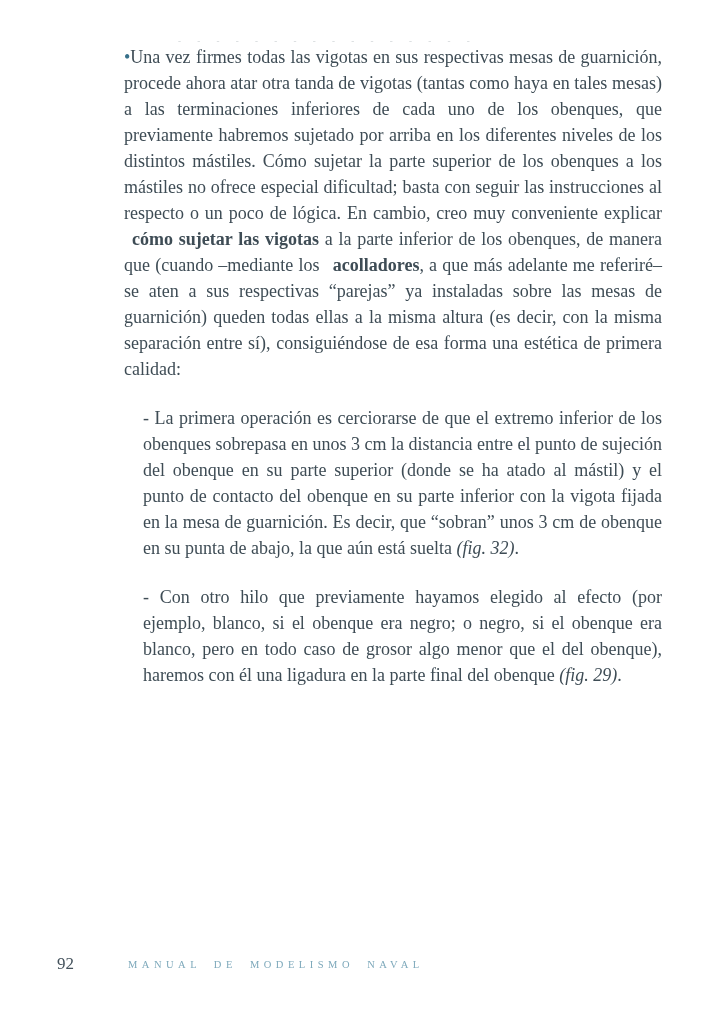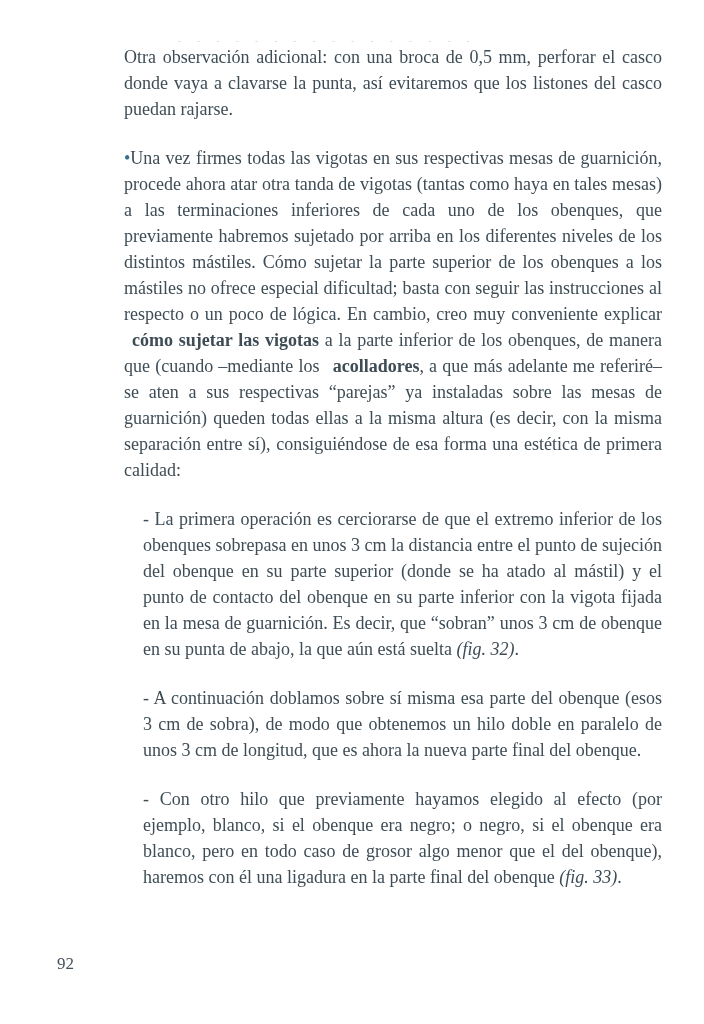--- a/index.html
+++ b/index.html
@@ -85,24 +85,23 @@
   }
 </style>
 </head>
 <body>
 
 <div class="page">
 
   <div class="top-artifact">- -  -   -  -    -   -  -   -    -  -   -  -    -   -  -</div>
 
   <main class="text-column" id="text-column">
-      <p class="para main"><span class="">Otra observación adicional: con una broca de 0,5 mm, perforar el casco donde vaya a clavarse la punta, así evitaremos que los listones del casco puedan rajarse.</span></p>
       <p class="para main"><span class="bullet">•</span><span class="">Una vez firmes todas las vigotas en sus respectivas mesas de guarnición, procede ahora atar otra tanda de vigotas (tantas como haya en tales mesas) a las terminaciones inferiores de cada uno de los obenques, que previamente habremos sujetado por arriba en los diferentes niveles de los distintos mástiles. Cómo sujetar la parte superior de los obenques a los mástiles no ofrece especial dificultad; basta con seguir las instrucciones al respecto o un poco de lógica. En cambio, creo muy conveniente explicar </span><span class="bold">cómo sujetar las vigotas</span><span class=""> a la parte inferior de los obenques, de manera que (cuando –mediante los </span><span class="bold">acolladores</span><span class="">, a que más adelante me referiré– se aten a sus respectivas “parejas” ya instaladas sobre las mesas de guarnición) queden todas ellas a la misma altura (es decir, con la misma separación entre sí), consiguiéndose de esa forma una estética de primera calidad:</span></p>
       <p class="para sub"><span class="">- La primera operación es cerciorarse de que el extremo inferior de los obenques sobrepasa en unos 3 cm la distancia entre el punto de sujeción del obenque en su parte superior (donde se ha atado al mástil) y el punto de contacto del obenque en su parte inferior con la vigota fijada en la mesa de guarnición. Es decir, que “sobran” unos 3 cm de obenque en su punta de abajo, la que aún está suelta </span><span class="italic">(fig. 32)</span><span class="">.</span></p>
-      <p class="para sub"><span class="">- A continuación doblamos sobre sí misma esa parte del obenque (esos 3 cm de sobra), de modo que obtenemos un hilo doble en paralelo de unos 3 cm de longitud, que es ahora la nueva parte final del obenque.</span></p>
-      <p class="para sub"><span class="">- Con otro hilo que previamente hayamos elegido al efecto (por ejemplo, blanco, si el obenque era negro; o negro, si el obenque era blanco, pero en todo caso de grosor algo menor que el del obenque), haremos con él una ligadura en la parte final del obenque </span><span class="italic">(fig. 33)</span><span class="">.</span></p>
+      <p class="para sub"><span class="">- Con otro hilo que previamente hayamos elegido al efecto (por ejemplo, blanco, si el obenque era negro; o negro, si el obenque era blanco, pero en todo caso de grosor algo menor que el del obenque), haremos con él una ligadura en la parte final del obenque </span><span class="italic">(fig. 29)</span><span class="">.</span></p>
     </main>
 
   <footer class="footer">
     <span class="pagenum">92</span>
+    <span class="booktitle">MANUAL DE MODELISMO NAVAL</span>
   </footer>
 
 </div>
 
 </body></html>

